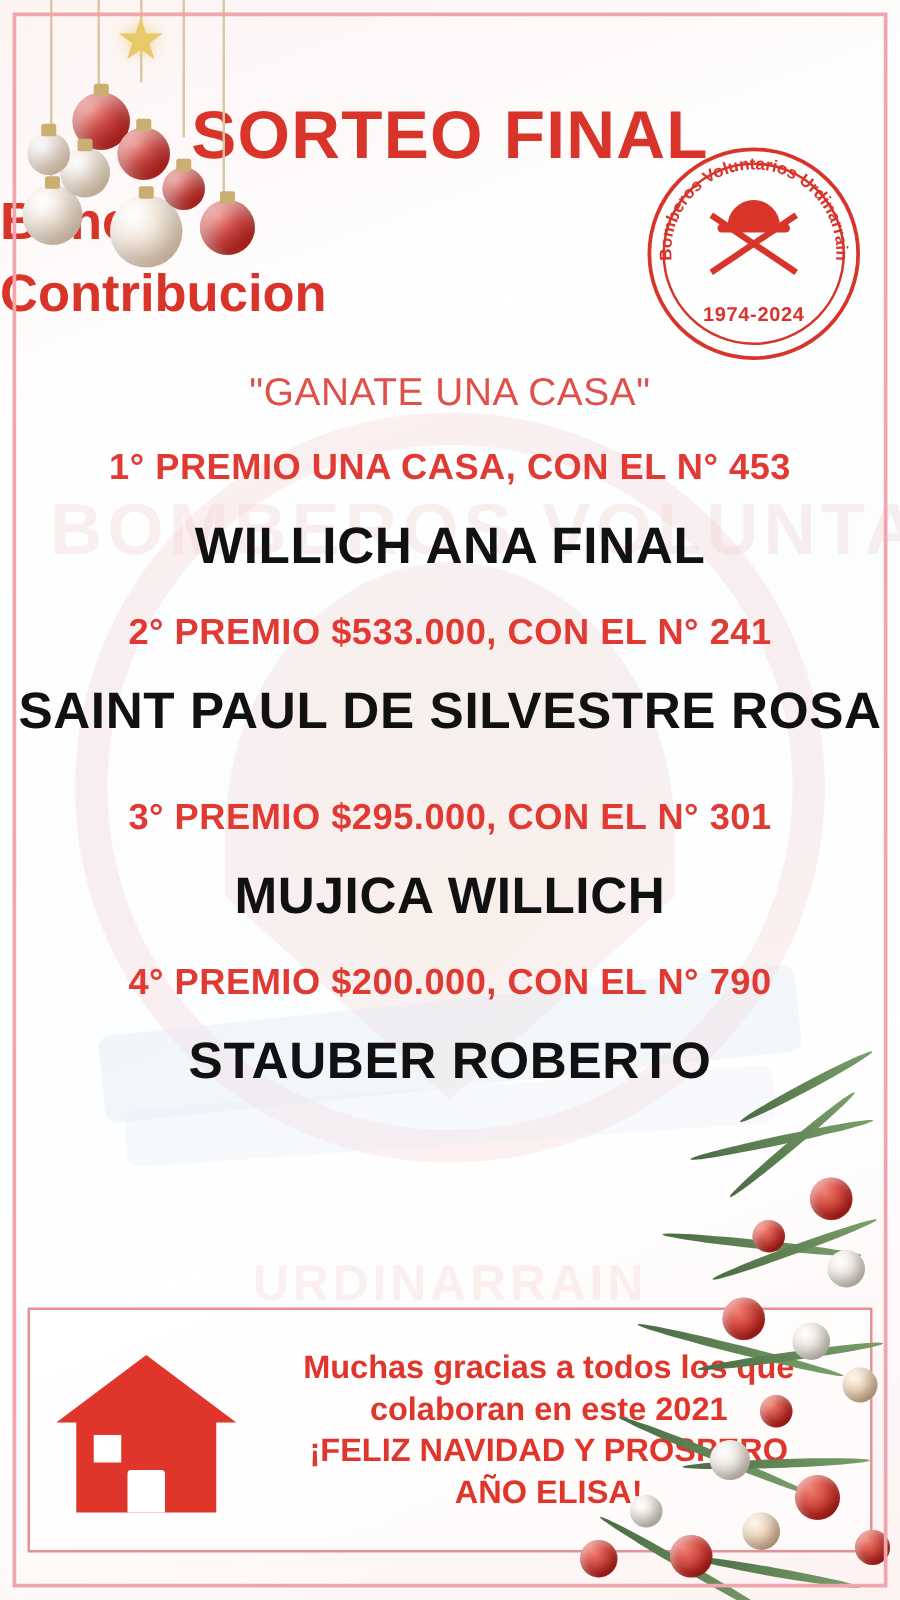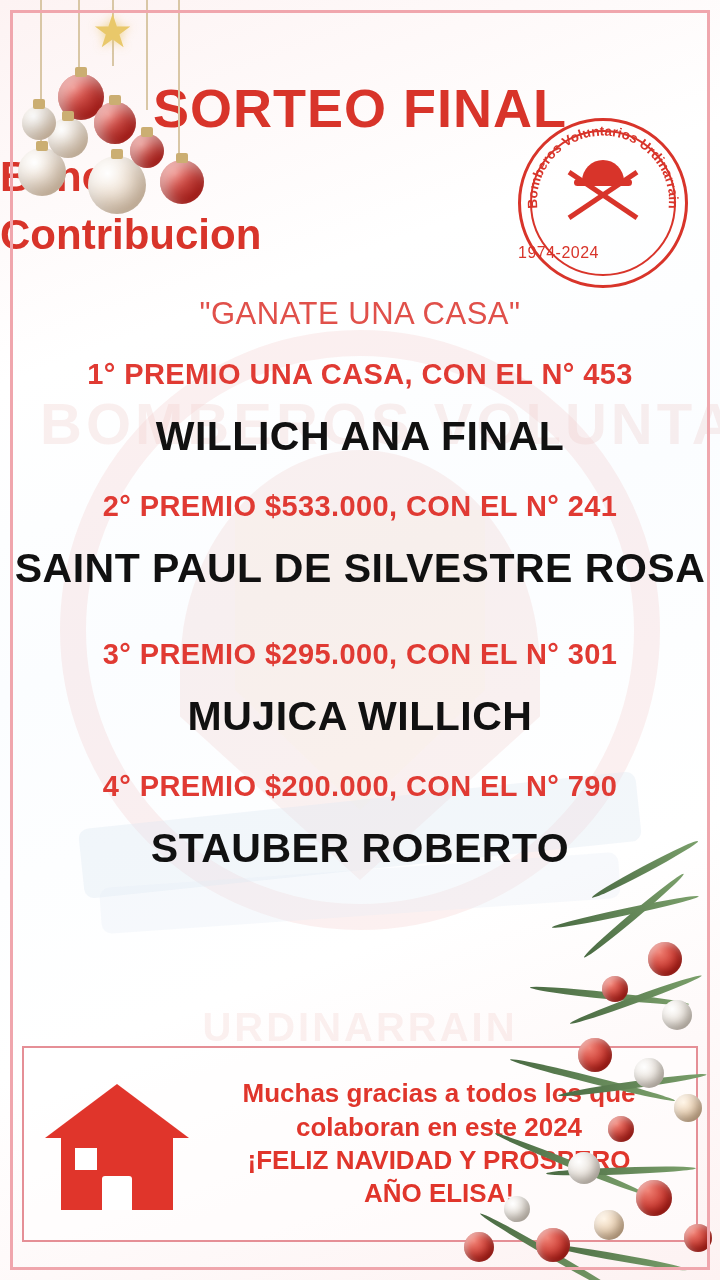--- a/index.html
+++ b/index.html
@@ -186,22 +186,23 @@
     position: absolute;
     left: -8px; bottom: -4px;
     width: 58px; height: 7px;
     background: #d8342a;
     border-radius: 4px;
   }
   .badge-years {
     position: absolute;
     left: 0; bottom: 26px;
     width: 100%;
+    text-align: center;
     font-size: 16px;
-    font-weight: normal;
+    font-weight: bold;
     color: #d8342a;
     letter-spacing: 0.5px;
     margin-top: 40px;
   }
   .badge-arc {
     position: absolute;
     left: 0; top: 0;
     width: 170px; height: 170px;
   }
   .badge-arc text {
@@ -472,21 +473,21 @@
     <div class="footer-box">
       <div class="house-icon">
         <div class="house-roof"></div>
         <div class="house-body">
           <div class="house-window"></div>
           <div class="house-door"></div>
         </div>
       </div>
       <div class="footer-text">
         <div class="l">Muchas gracias a todos los que</div>
-        <div class="l">colaboran en este 2024</div>
+        <div class="l">colaboran en este 2021</div>
         <div class="l">¡FELIZ NAVIDAD Y PROSPERO</div>
         <div class="l">AÑO ELISA!</div>
       </div>
     </div>
 
   </div>
 
   <div class="frame-border"></div>
 </div>
 

